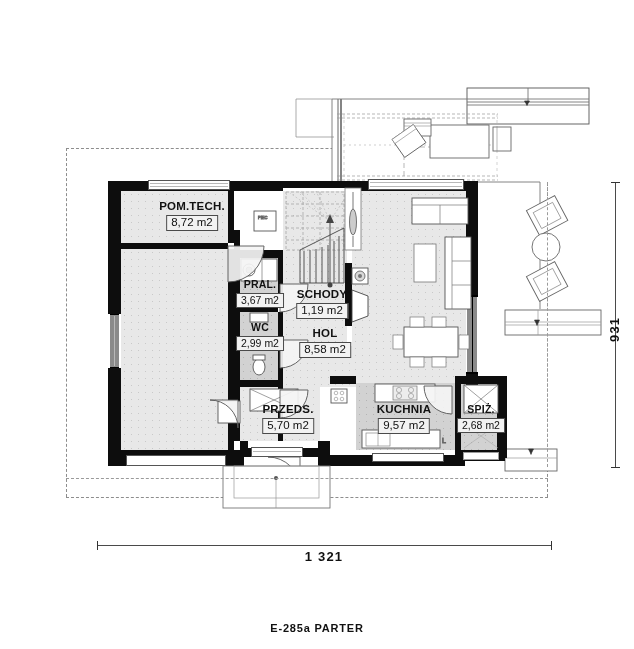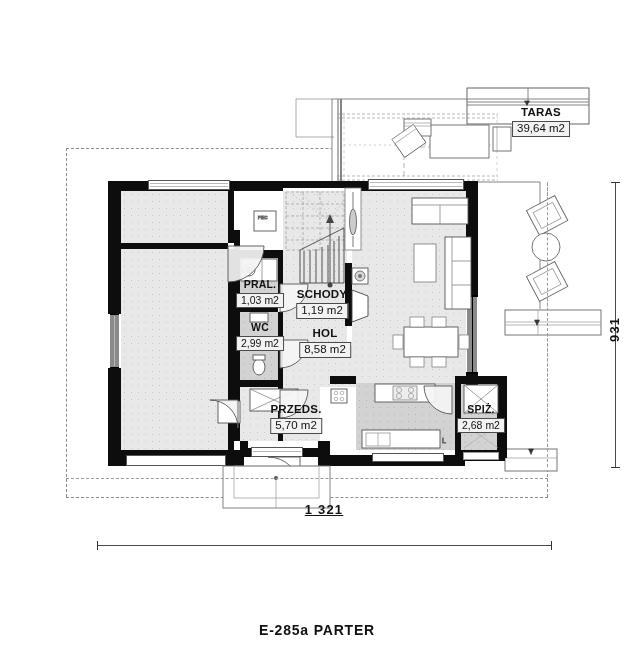--- a/index.html
+++ b/index.html
@@ -147,21 +147,21 @@
     transform: rotate(-90deg);
     font-family: "Liberation Sans", sans-serif;
   }
 
   
   #plan-title {
     position: absolute;
     left: 0; right: 0;
     top: 622px;
     text-align: center;
-    font-size: 14px;
+    font-size: 11px;
     font-weight: bold;
     letter-spacing: 0.8px;
     color: #111;
     font-family: "Liberation Sans", sans-serif;
   }
 
   
   #furniture { position: absolute; left: 0; top: 0; }
   #openings  { position: absolute; left: 0; top: 0; }
   #stairs    { position: absolute; left: 0; top: 0; }
@@ -223,24 +223,20 @@
       <rect x="493" y="127" width="18" height="24" fill="#ffffff" stroke="#666"></rect>
       <line x1="497" y1="127" x2="497" y2="151" stroke="#888" stroke-width="0.6"></line>
 
       <g transform="rotate(-35 409 141)">
         <rect x="396" y="130" width="26" height="22" fill="#ffffff" stroke="#666"></rect>
         <rect x="396" y="130" width="26" height="5" fill="#ffffff" stroke="#888" stroke-width="0.6"></rect>
       </g>
     </g>
   </svg>
 
-  <div class="room sz-md" style="left:541px; top:106px;">
-    <span class="rname">TARAS</span>
-    <span class="rarea">39,64 m2</span>
-  </div>
 
   <svg width="634" height="649" class="abs" style="left:0;top:0;">
     <g fill="none" stroke="#666" stroke-width="0.9">
 
       <line x1="540" y1="182" x2="540" y2="309" stroke="#777"></line>
       <line x1="471" y1="182" x2="540" y2="182" stroke="#777"></line>
 
       <rect x="505" y="310" width="96" height="25" fill="#ffffff" stroke="#666"></rect>
       <line x1="505" y1="322" x2="601" y2="322" stroke="#999" stroke-width="0.7"></line>
       <line x1="505" y1="325" x2="601" y2="325" stroke="#999" stroke-width="0.7"></line>
@@ -502,58 +498,66 @@
     <g fill="none" stroke="#777" stroke-width="0.9">
       <rect x="223" y="466" width="107" height="42" fill="#ffffff" stroke="#777"></rect>
       <rect x="234" y="466" width="85" height="32" fill="none" stroke="#999" stroke-width="0.7"></rect>
       <line x1="276" y1="478" x2="276" y2="508" stroke="#999" stroke-width="0.7"></line>
       <circle cx="276" cy="478" r="2" fill="#555" stroke="none"></circle>
     </g>
   </svg>
 
   <div class="dash-center-h" style="left:66px; top:478px; width:482px;"></div>
 
+  <div class="room sz-md" style="left:192px; top:200px;">
+    <span class="rname">POM.TECH.</span>
+    <span class="rarea">8,72 m2</span>
+  </div>
 
 
   <div class="room sz-sm" style="left:260px; top:279px;">
     <span class="rname">PRAL.</span>
-    <span class="rarea">1,03 m2</span>
+    <span class="rarea">3,67 m2</span>
   </div>
 
   <div class="room sz-sm" style="left:260px; top:322px;">
     <span class="rname">WC</span>
     <span class="rarea">2,99 m2</span>
   </div>
 
   <div class="room sz-md" style="left:322px; top:288px;">
     <span class="rname">SCHODY</span>
     <span class="rarea">1,19 m2</span>
   </div>
 
   <div class="room sz-md" style="left:325px; top:327px;">
     <span class="rname">HOL</span>
     <span class="rarea">8,58 m2</span>
   </div>
 
 
-  <div class="room sz-md" style="left:296px; top:403px;">
+  <div class="room sz-md" style="left:288px; top:403px;">
     <span class="rname">PRZEDS.</span>
     <span class="rarea">5,70 m2</span>
   </div>
 
+  <div class="room sz-md" style="left:404px; top:403px;">
+    <span class="rname">KUCHNIA</span>
+    <span class="rarea">9,57 m2</span>
+  </div>
 
   <div class="room sz-sm" style="left:481px; top:404px;">
     <span class="rname">SPIŻ.</span>
     <span class="rarea">2,68 m2</span>
   </div>
 
   <div class="dim-line-h" style="left:97px; top:545px; width:454px;"></div>
   <div class="dim-tick-v" style="left:97px; top:541px;"></div>
   <div class="dim-tick-v" style="left:551px; top:541px;"></div>
-  <div class="dim-text-h" style="left:324px; top:502px;text-decoration:underline;">1 321</div>
+  <div class="dim-text-h" style="left:324px; top:549px;">1 321</div>
 
   <div class="dim-line-v" style="left:615px; top:182px; width:1px; height:285px;"></div>
   <div class="dim-tick" style="left:611px; top:182px;"></div>
   <div class="dim-tick" style="left:611px; top:467px;"></div>
   <div class="dim-text-v" style="left:607px; top:342px;">931</div>
 
   <div id="plan-title">E-285a PARTER</div>
 
 </div>
 

